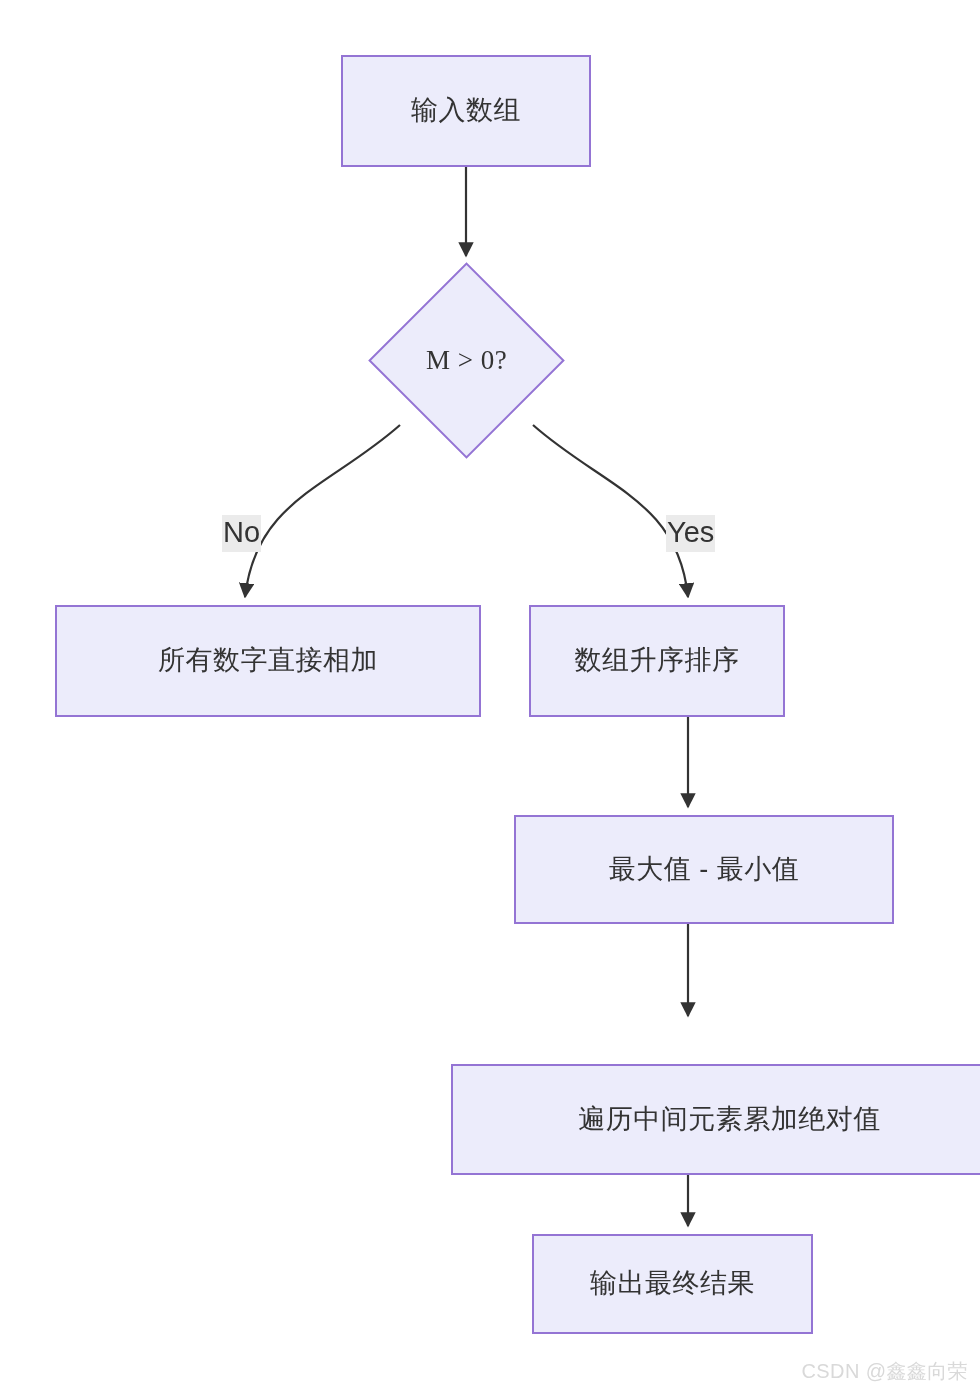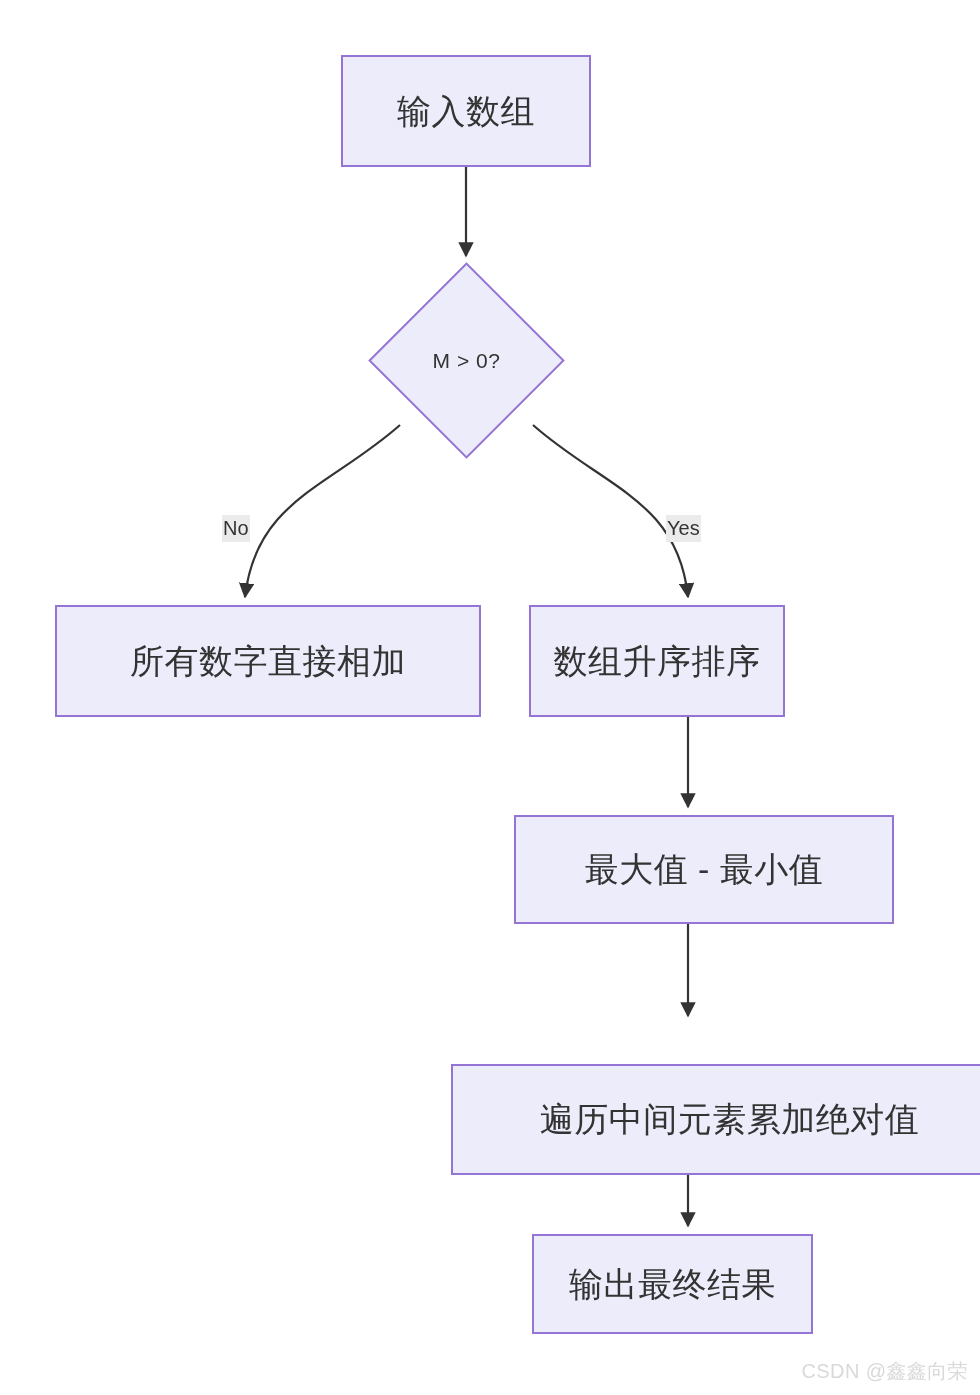--- a/index.html
+++ b/index.html
@@ -29,21 +29,21 @@
   .node {
     position: absolute;
     box-sizing: border-box;
     background: #ececfb;
     border: 2px solid #9474d4;
     display: flex;
     align-items: center;
     justify-content: center;
     text-align: center;
     color: #333333;
-    font-size: 34px;
+    font-size: 27px;
     line-height: 1.25;
     letter-spacing: 0.5px;
     white-space: nowrap;
   }
   .decision {
     position: absolute;
     box-sizing: border-box;
     display: flex;
     align-items: center;
     justify-content: center;
@@ -58,29 +58,30 @@
     margin-top: -69.5px;
     background: #ececfb;
     border: 2px solid #9474d4;
     transform: rotate(45deg);
     box-sizing: border-box;
   }
   .decision .diamond-label {
     position: relative;
     z-index: 2;
     color: #333333;
-    font-size: 21px;
+    font-size: 27px;
     white-space: nowrap;
     letter-spacing: 0.5px;
+    font-family: Liberation Serif, serif;
   }
   .edge-label {
     position: absolute;
     background: #ebebeb;
     color: #333333;
-    font-size: 20px;
+    font-size: 29px;
     line-height: 1.1;
     padding: 2px 1px 3px 1px;
     white-space: nowrap;
   }
   .watermark {
     position: absolute;
     right: 12px;
     bottom: 10px;
     color: #d9d9d9;
     font-size: 20px;

